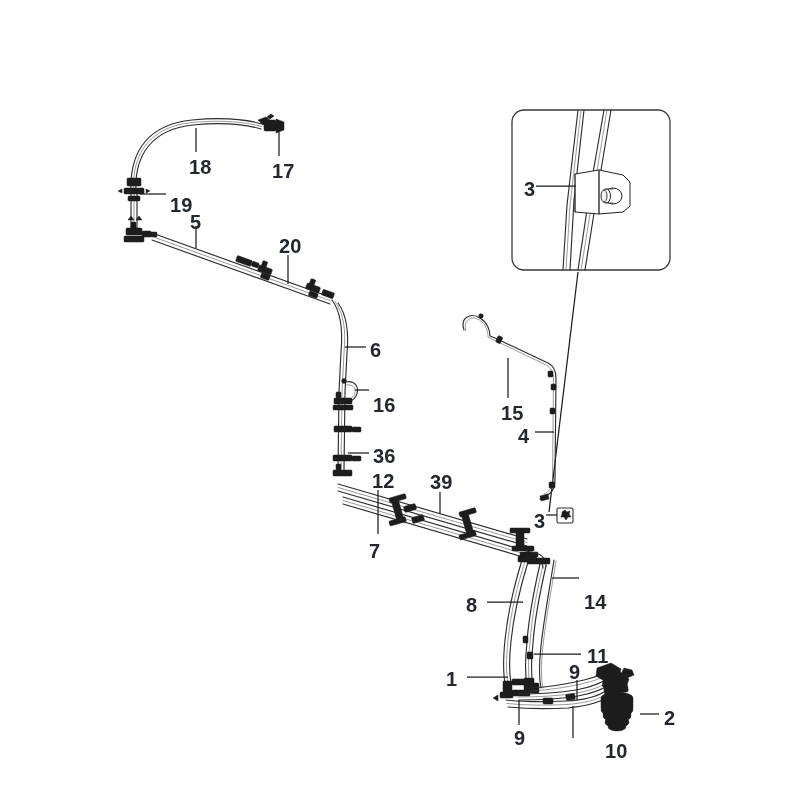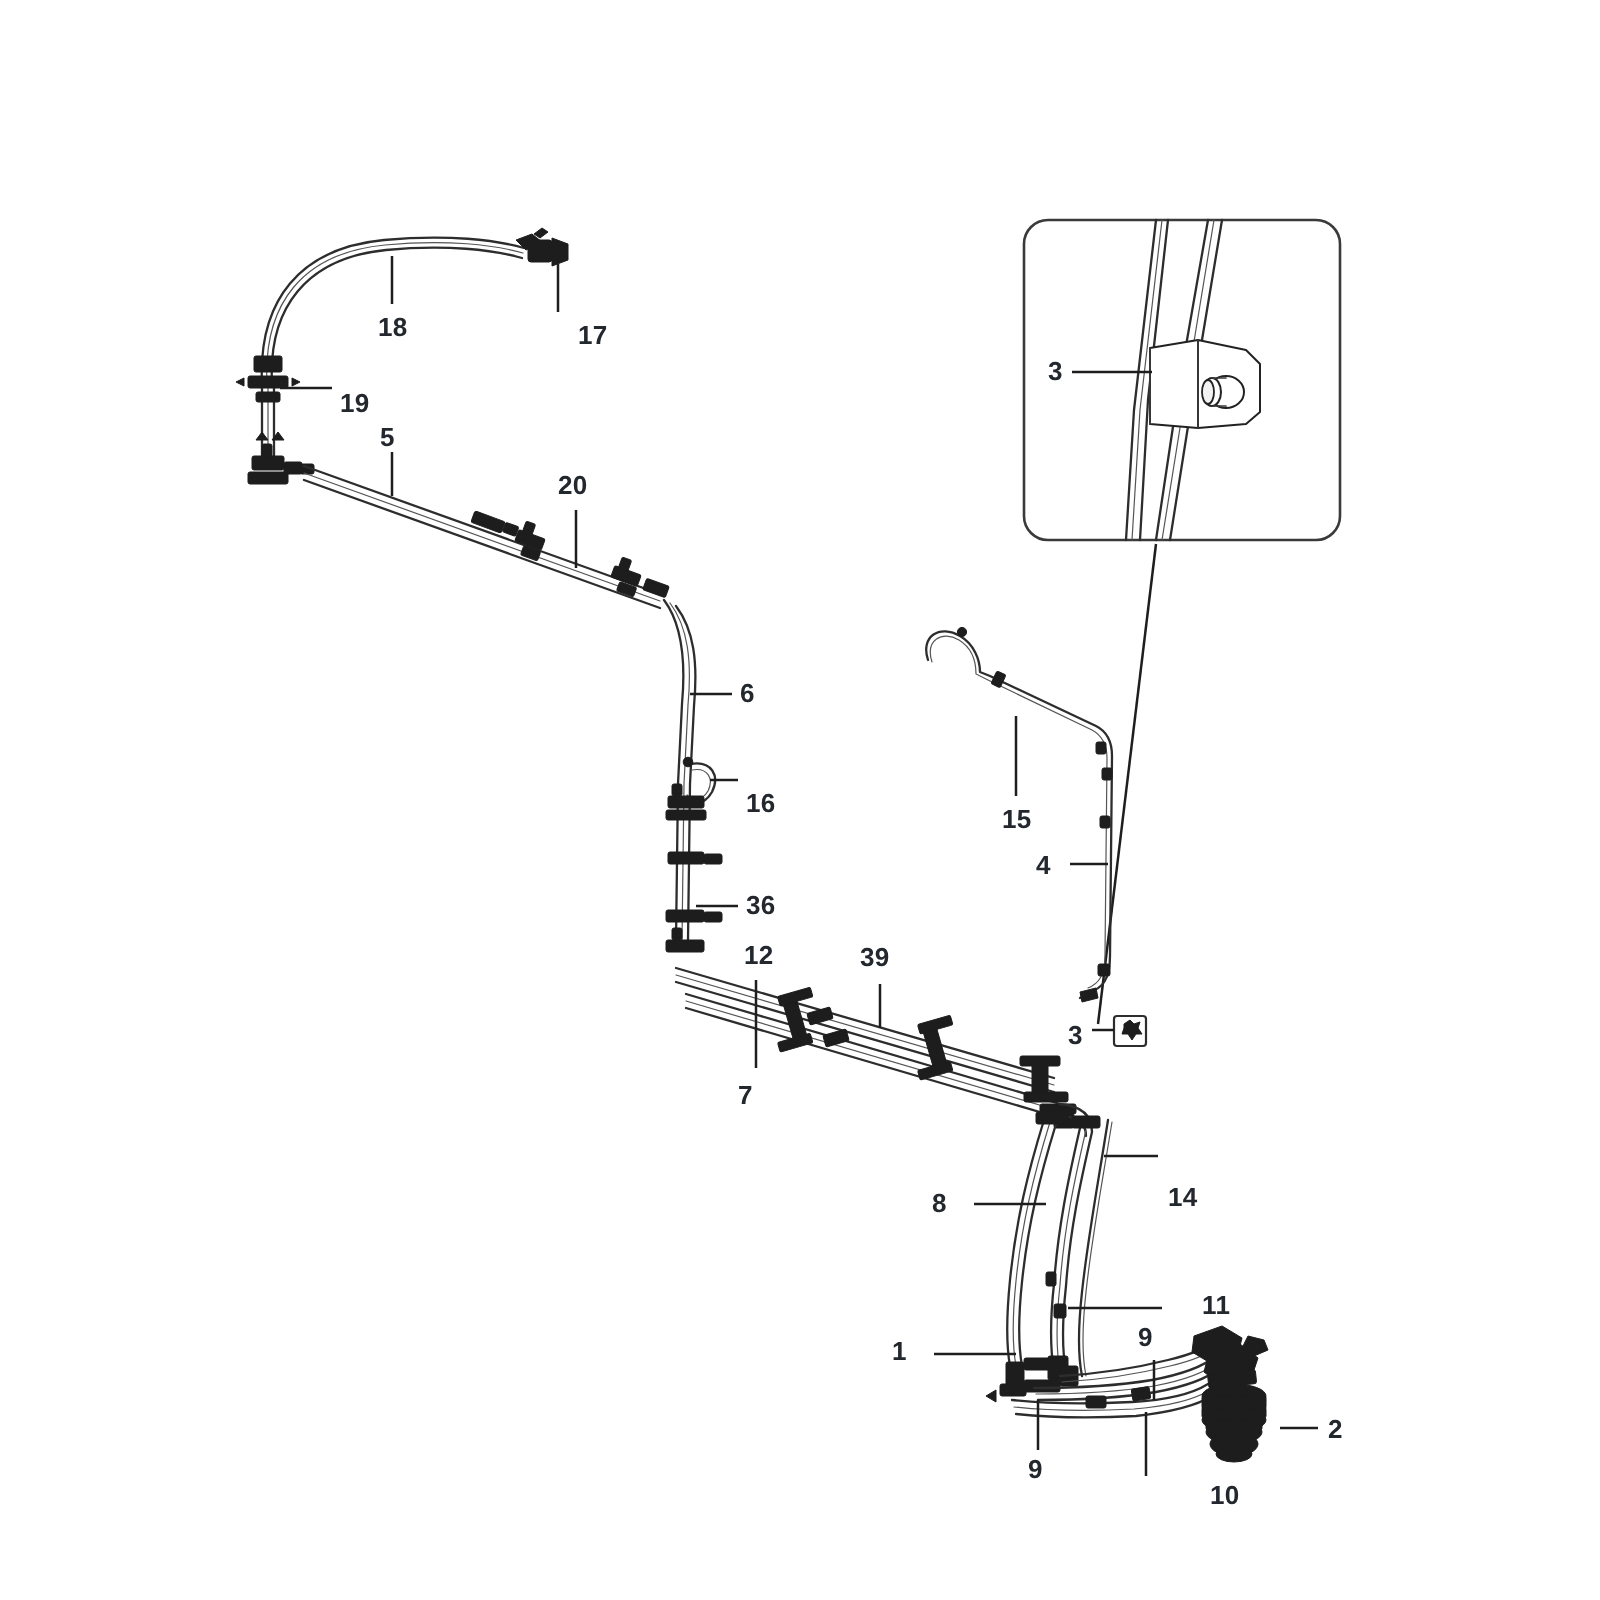--- a/index.html
+++ b/index.html
@@ -21,21 +21,21 @@
   #diagram-svg {
     position: absolute;
     left: 0;
     top: 0;
     width: 800px;
     height: 800px;
   }
   .callout {
     position: absolute;
     font-family: "Liberation Sans", sans-serif;
-    font-size: 13px;
+    font-size: 20px;
     font-weight: bold;
     color: #23272e;
     letter-spacing: 0.2px;
     line-height: 1;
     white-space: nowrap;
     user-select: none;
   }
   .callout.c-inset {
     color: #23272e;
   }
@@ -325,26 +325,26 @@
   <div class="callout" style="left:446px; top:669px;">1</div>
   <div class="callout" style="left:664px; top:708px;">2</div>
   <div class="callout" style="left:534px; top:511px;">3</div>
   <div class="callout" style="left:518px; top:426px;">4</div>
   <div class="callout" style="left:190px; top:212px;">5</div>
   <div class="callout" style="left:370px; top:340px;">6</div>
   <div class="callout" style="left:369px; top:541px;">7</div>
   <div class="callout" style="left:466px; top:595px;">8</div>
   <div class="callout" style="left:514px; top:728px;">9</div>
   <div class="callout" style="left:565px; top:741px;margin-left:40px;">10</div>
-  <div class="callout" style="left:587px; top:646px;margin-left:14px;">11</div>
+  <div class="callout" style="left:587px; top:646px;">11</div>
   <div class="callout" style="left:372px; top:471px;">12</div>
   <div class="callout" style="left:569px; top:662px;">9</div>
   <div class="callout" style="left:584px; top:592px;">14</div>
   <div class="callout" style="left:501px; top:403px;">15</div>
   <div class="callout" style="left:373px; top:383px;margin-top:12px;">16</div>
-  <div class="callout" style="left:289px; top:161px;text-align:center;">17</div>
+  <div class="callout" style="left:272px; top:161px;text-align:center;">17</div>
   <div class="callout" style="left:189px; top:157px;">18</div>
   <div class="callout" style="left:170px; top:195px;text-align:center;">19</div>
   <div class="callout" style="left:279px; top:236px;">20</div>
   <div class="callout" style="left:373px; top:446px;">36</div>
   <div class="callout" style="left:430px; top:472px;">39</div>
 
 </div>
 
 </body></html>

